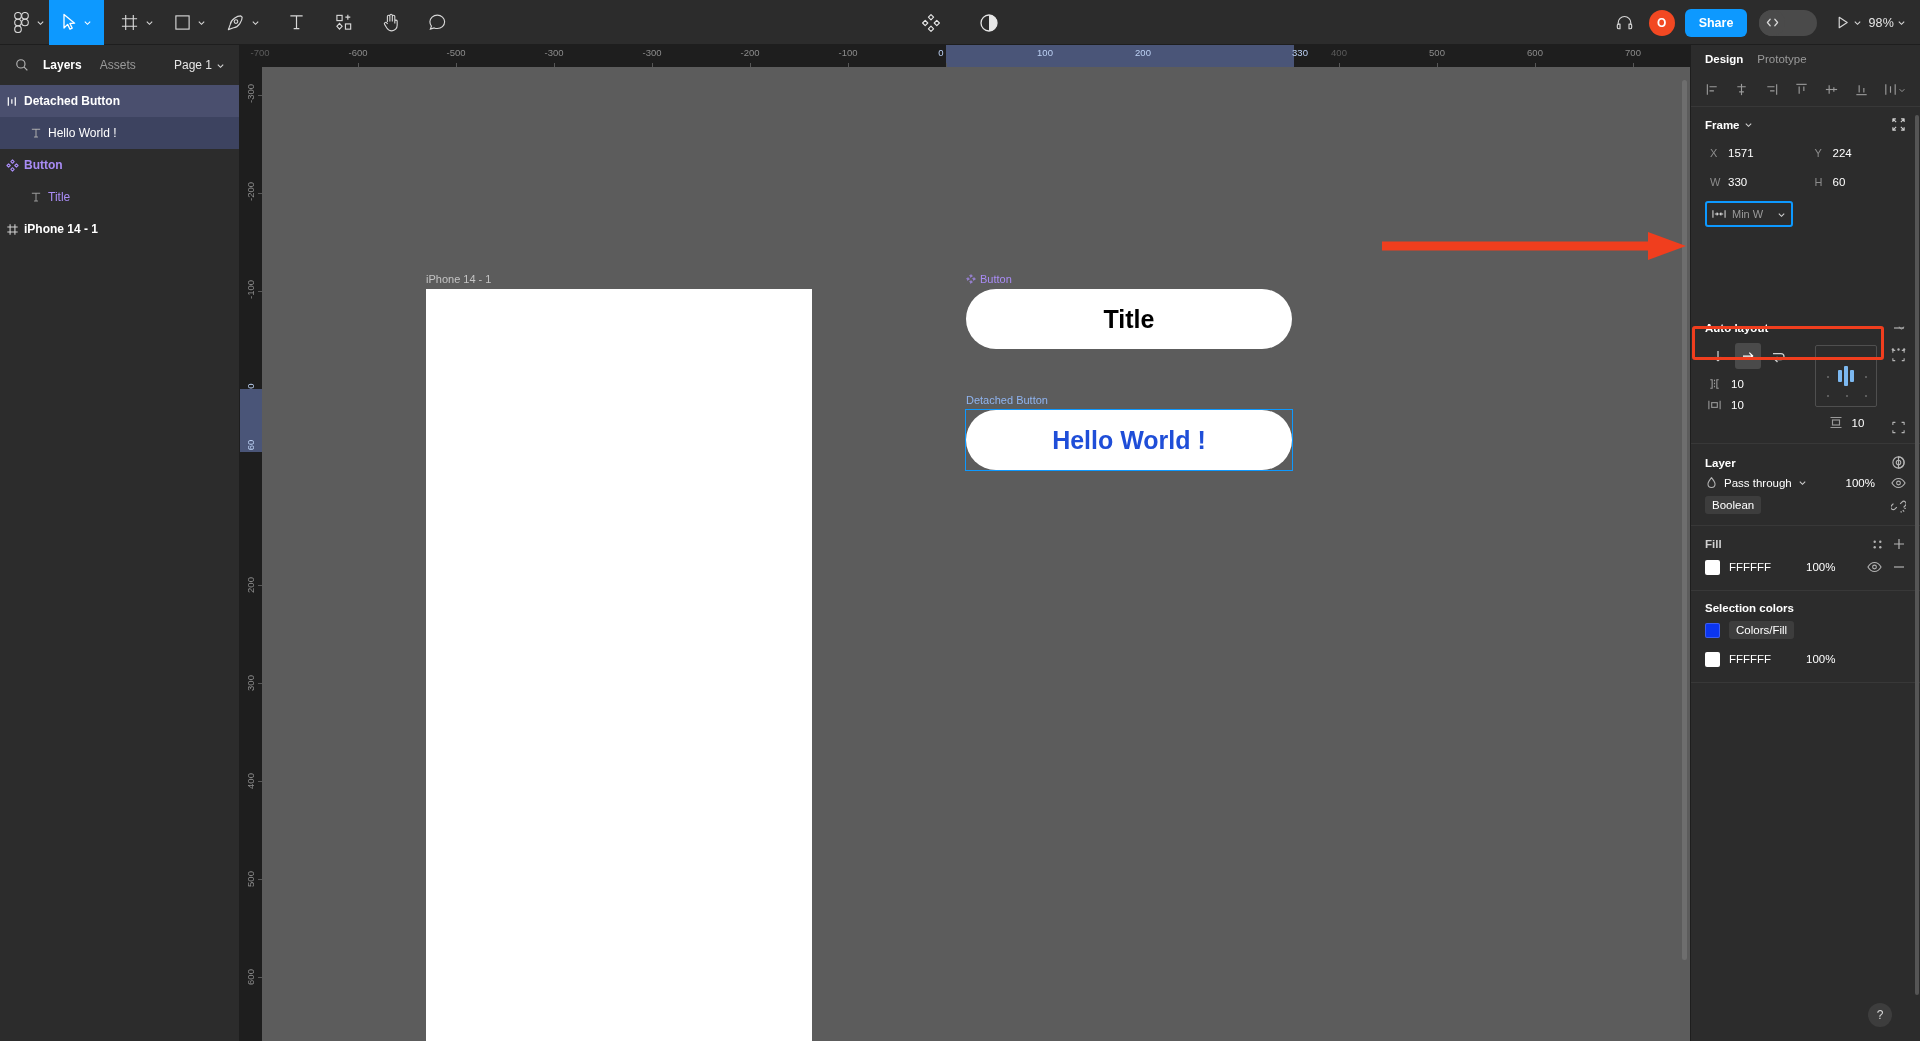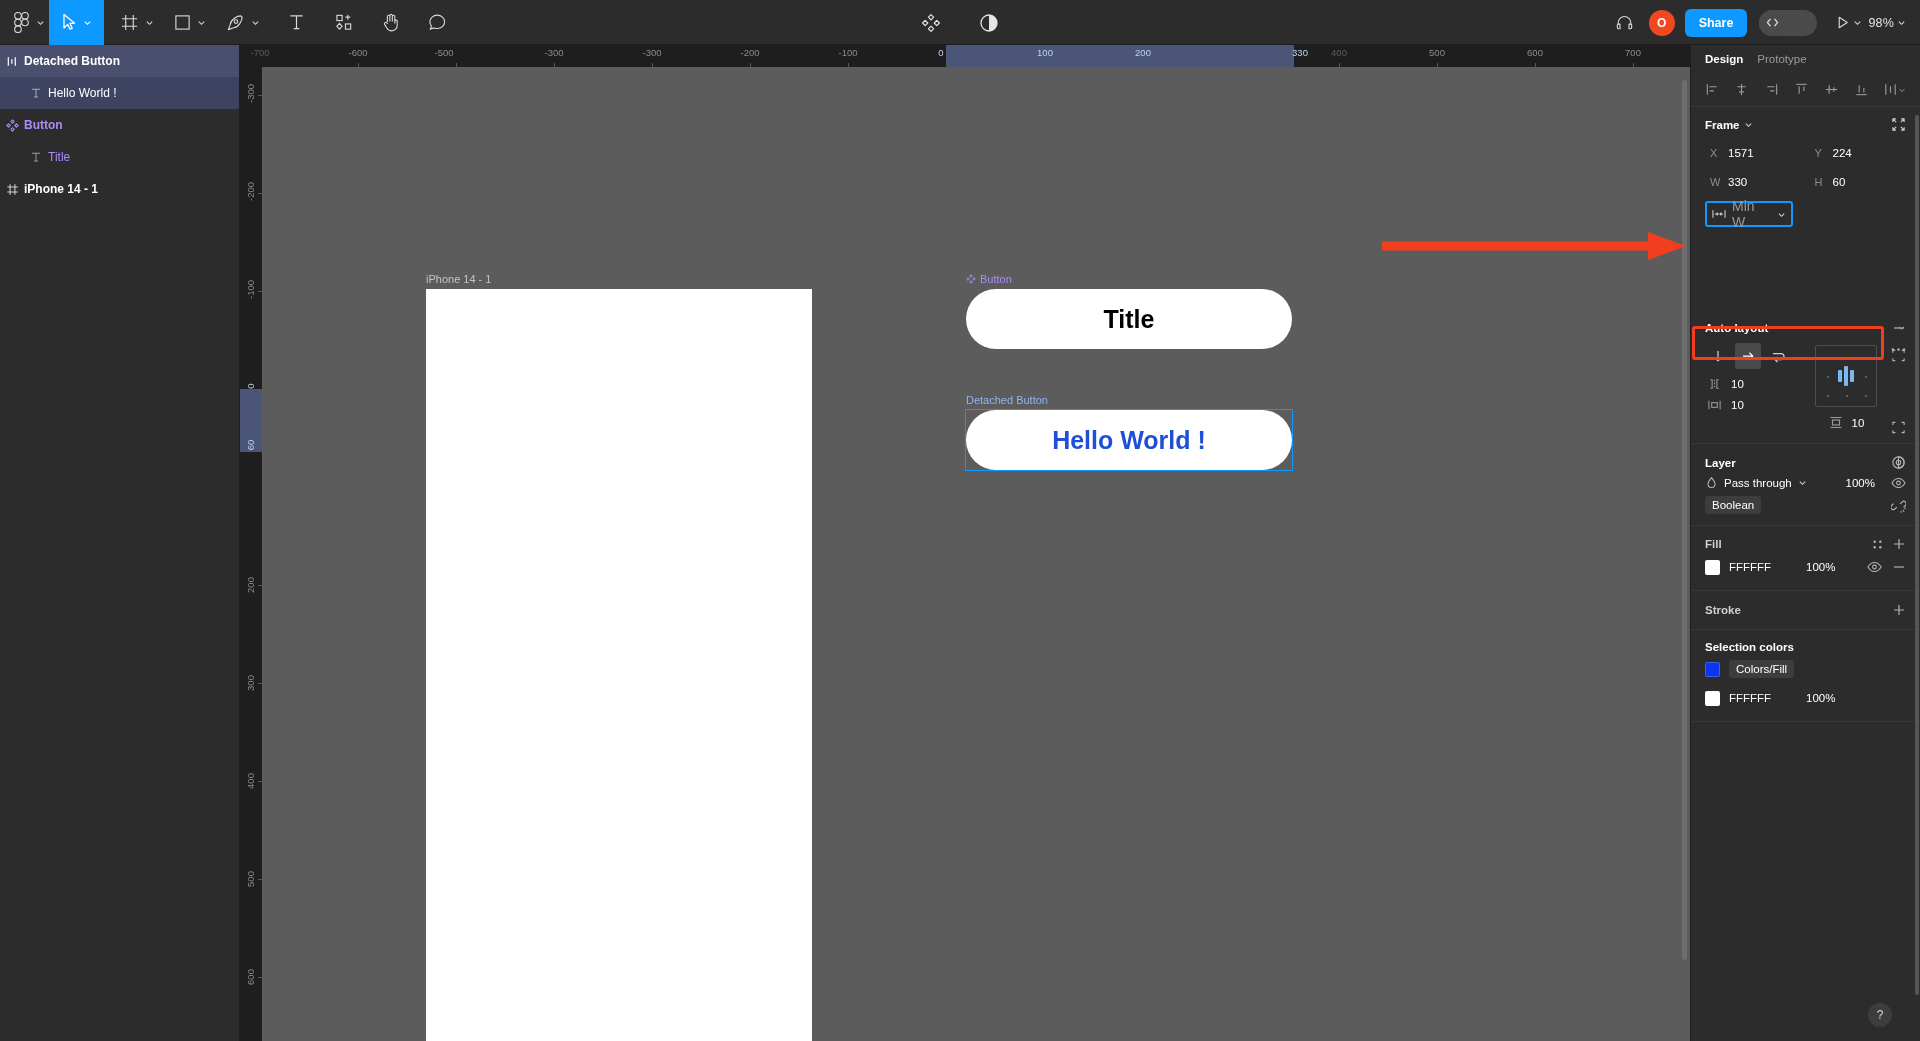--- a/index.html
+++ b/index.html
@@ -188,21 +188,21 @@
   .xy-grid { display: grid; grid-template-columns: 1fr 1fr; gap: 3px 8px; }
   .field {
     display: flex; align-items: center; gap: 7px; height: 26px;
     padding: 0 5px; border-radius: 3px; font-size: 11.5px; cursor: text;
   }
   .field .k { color: #8c8c8c; width: 11px; font-size: 11px; }
   .field .v { color: #ffffff; }
   .minw-field {
     display: flex; align-items: center; gap: 6px; height: 26px;
     border: 2px solid #0d99ff; border-radius: 3px; padding: 0 5px;
-    width: 88px; font-size: 14px; color: #9a9a9a; cursor: pointer;
+    width: 88px; font-size: 11px; color: #9a9a9a; cursor: pointer;
     position: relative;
   }
   .minw-field .mv { color: #9a9a9a; }
   .minw-field .mcar { margin-left: auto; }
 
   
   .ctx-menu {
     position: absolute; background: #2c2c2c; border-radius: 3px;
     box-shadow: 0 4px 16px rgba(0,0,0,0.5); padding: 6px 0;
     z-index: 60; width: 172px;
@@ -424,20 +424,38 @@
       <div class="zoom-label">98%</div>
       <span style="display:flex;cursor:pointer">
         <svg width="9" height="9" viewBox="0 0 10 10" fill="none" stroke="#d8d8d8" stroke-width="1.2">
             <path d="M2 4 L5 7 L8 4"></path>
           </svg>
       </span>
     </div>
   </div>
 
   <div class="left-panel">
+    <div class="lp-tabs">
+      <div class="lp-search">
+        <svg width="14" height="14" viewBox="0 0 15 15" fill="none" stroke="#b3b3b3" stroke-width="1.25">
+          <circle cx="6.3" cy="6.3" r="4.4"></circle>
+            <path d="M9.6 9.6 L13.2 13.2"></path>
+        </svg>
+      </div>
+      <div class="lp-tab sel">Layers</div>
+      <div class="lp-tab">Assets</div>
+      <div class="lp-page">
+        <span>Page 1</span>
+        <span style="display:flex">
+          <svg width="9" height="9" viewBox="0 0 10 10" fill="none" stroke="#d8d8d8" stroke-width="1.2">
+              <path d="M2 4 L5 7 L8 4"></path>
+            </svg>
+        </span>
+      </div>
+    </div>
 
     <div class="layer-list">
 
       <div class="layer-row sel">
         <div class="layer-ic">
           <svg width="13" height="13" viewBox="0 0 14 14" fill="none" stroke="#ffffff" stroke-width="1.3">
             <path d="M2.5 2.5 V11.5 M6.3 4.5 V9.5 M10 2.5 V11.5"></path>
           </svg>
         </div>
         <div class="layer-name" style="font-weight:bold">Detached Button</div>
@@ -481,21 +499,21 @@
         </div>
         <div class="layer-name" style="font-weight:bold">iPhone 14 - 1</div>
       </div>
     </div>
   </div>
 
   <div class="ruler-h">
     <div class="hl" style="left:706px; width:348px;"></div>
     <div class="rtick faint" style="left:20px">-700</div>
     <div class="rtick" style="left:118px">-600</div>
-    <div class="rtick" style="left:204px">-500</div>
+    <div class="rtick" style="left:216px">-500</div>
     <div class="rtick" style="left:314px">-300</div>
     <div class="rtick" style="left:412px">-300</div>
     <div class="rtick" style="left:510px">-200</div>
     <div class="rtick" style="left:608px">-100</div>
     <div class="rtick on" style="left:701px">0</div>
     <div class="rtick on" style="left:805px">100</div>
     <div class="rtick on" style="left:903px">200</div>
     <div class="rtick on" style="left:1060px">330</div>
     <div class="rtick faint" style="left:1099px">400</div>
     <div class="rtick" style="left:1197px">500</div>
@@ -870,30 +888,20 @@
           </span>
           <span class="icon-btn">
             <svg width="14" height="14" viewBox="0 0 14 14" stroke="#b3b3b3" stroke-width="1.2">
                 <path d="M2 7 H12"></path>
               </svg>
           </span>
         </span>
       </div>
     </div>
 
-    <div class="rp-sec" style="padding:12px 14px 12px 14px">
-      <div class="sec-head" style="margin-bottom:0">
-        <div class="sec-title muted">Stroke</div>
-        <div class="icon-btn">
-          <svg width="14" height="14" viewBox="0 0 14 14" stroke="#b3b3b3" stroke-width="1.2">
-              <path d="M7 2 V12 M2 7 H12"></path>
-            </svg>
-        </div>
-      </div>
-    </div>
 
     <div class="rp-sec" style="padding:11px 14px 10px 14px">
       <div class="sec-head" style="margin-bottom:3px">
         <div class="sec-title">Selection colors</div>
       </div>
       <div class="color-row">
         <span class="swatch" style="background:#0b35ef"></span>
         <span class="varchip">Colors/Fill</span>
       </div>
       <div class="color-row">

